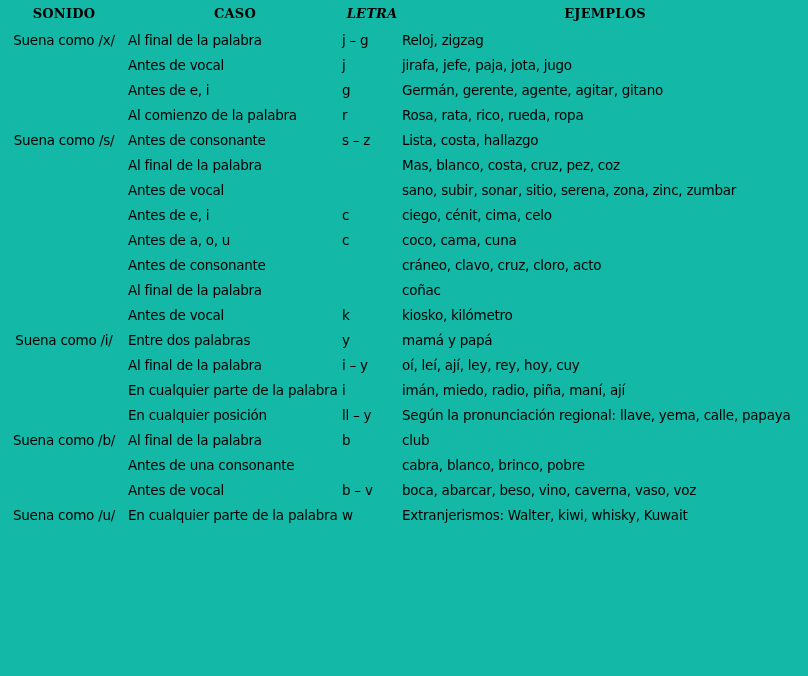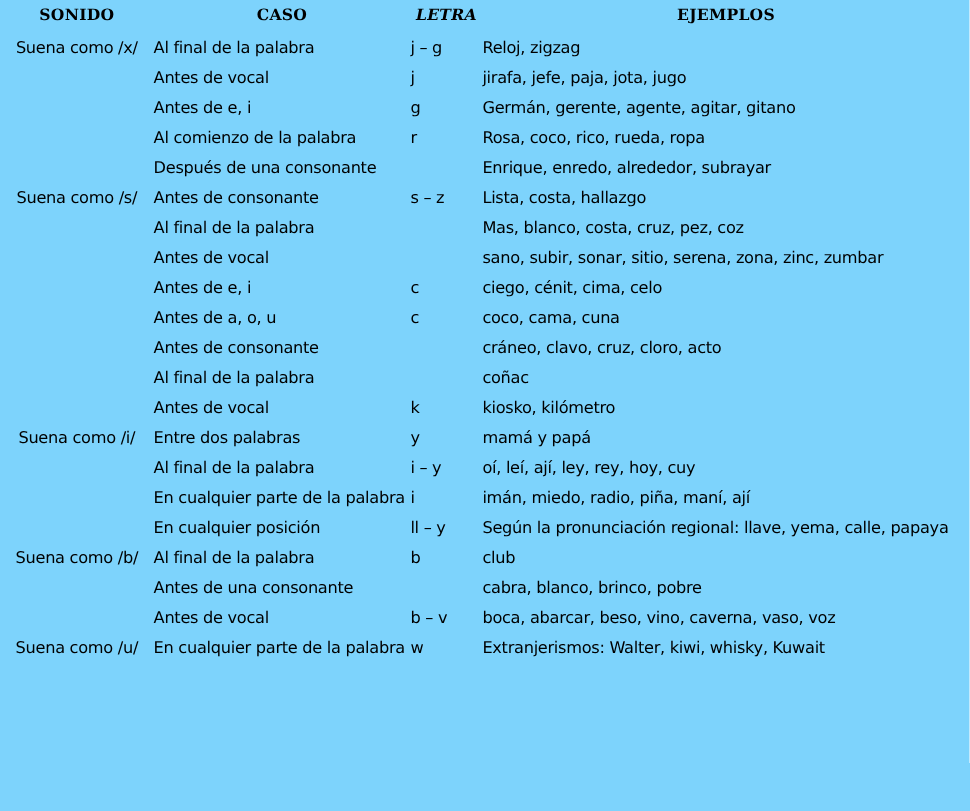--- a/index.html
+++ b/index.html
@@ -12,21 +12,21 @@
     height: 676px;
     overflow: hidden;
     font-family: "DejaVu Sans", sans-serif;
     color: #000000;
     -webkit-font-smoothing: none;
   }
   .page {
     position: relative;
     width: 808px;
     height: 676px;
-    background: #7dd3fc;
+    background: #14b8a6;
   }
   table.pron-table {
     border-collapse: collapse;
     width: 808px;
     table-layout: fixed;
     margin: 0;
     padding: 0;
   }
   table.pron-table th,
   table.pron-table td {
@@ -115,27 +115,21 @@
         <tr>
           <td class="cell-sonido"></td>
           <td class="cell-caso">Antes de e, i</td>
           <td class="cell-letra">g</td>
           <td class="cell-ejemplos">Germán, gerente, agente, agitar, gitano</td>
         </tr>
         <tr>
           <td class="cell-sonido"></td>
           <td class="cell-caso">Al comienzo de la palabra</td>
           <td class="cell-letra">r</td>
-          <td class="cell-ejemplos">Rosa, coco, rico, rueda, ropa</td>
-        </tr>
-        <tr>
-          <td class="cell-sonido"></td>
-          <td class="cell-caso">Después de una consonante</td>
-          <td class="cell-letra"></td>
-          <td class="cell-ejemplos">Enrique, enredo, alrededor, subrayar</td>
+          <td class="cell-ejemplos">Rosa, rata, rico, rueda, ropa</td>
         </tr>
         <tr>
           <td class="cell-sonido">Suena como /s/</td>
           <td class="cell-caso">Antes de consonante</td>
           <td class="cell-letra">s – z</td>
           <td class="cell-ejemplos">Lista, costa, hallazgo</td>
         </tr>
         <tr>
           <td class="cell-sonido"></td>
           <td class="cell-caso">Al final de la palabra</td>

